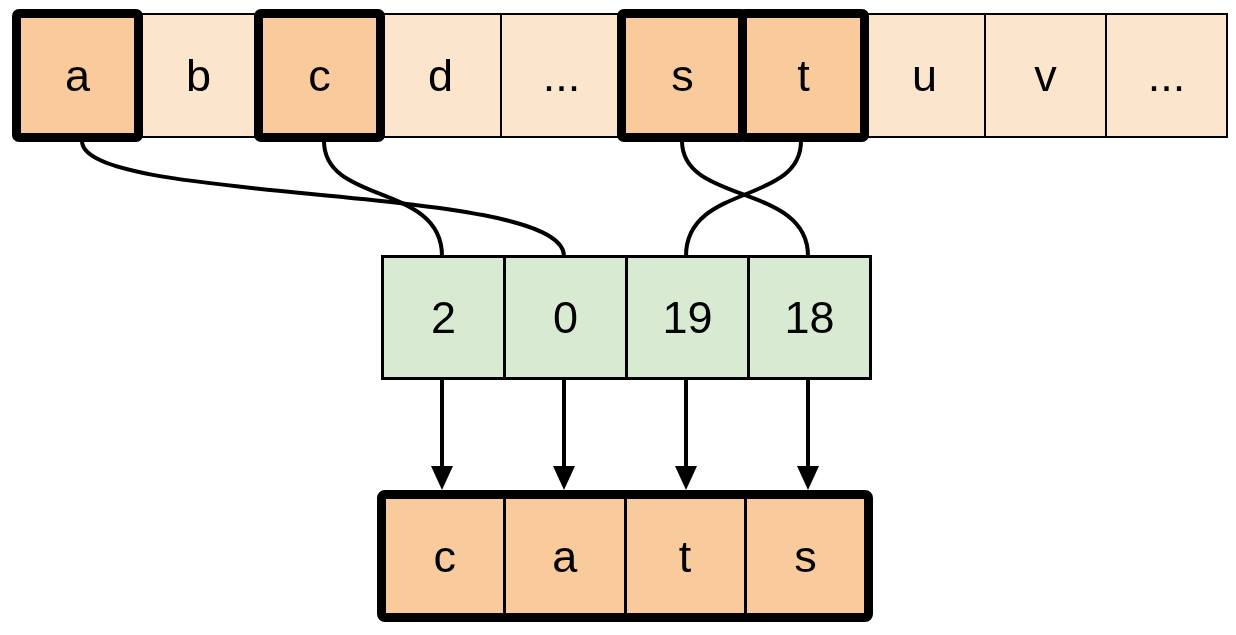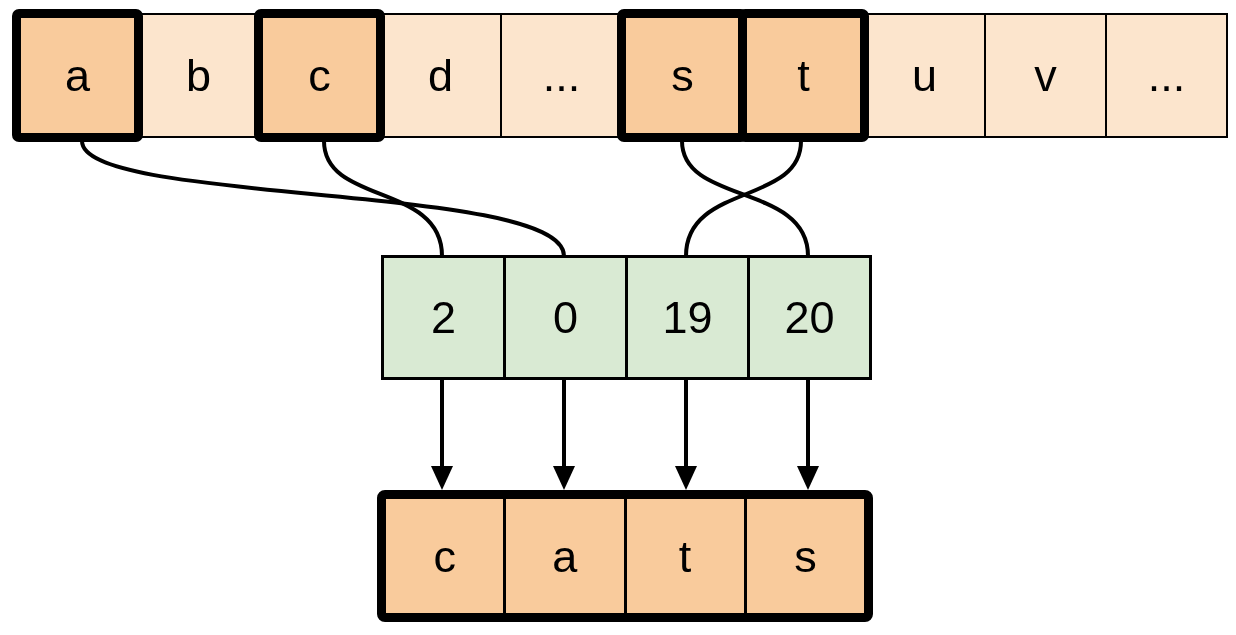--- a/index.html
+++ b/index.html
@@ -137,21 +137,21 @@
     <div class="cell index-cell" style="left:381px">
       <span>2</span>
     </div>
     <div class="cell index-cell" style="left:503px">
       <span>0</span>
     </div>
     <div class="cell index-cell" style="left:625px">
       <span>19</span>
     </div>
     <div class="cell index-cell" style="left:747px">
-      <span>20</span>
+      <span>18</span>
     </div>
   </div>
 
   <div class="result-group">
     <div class="result-cell">
       <span>c</span>
     </div>
     <div class="result-cell">
       <span>a</span>
     </div>

